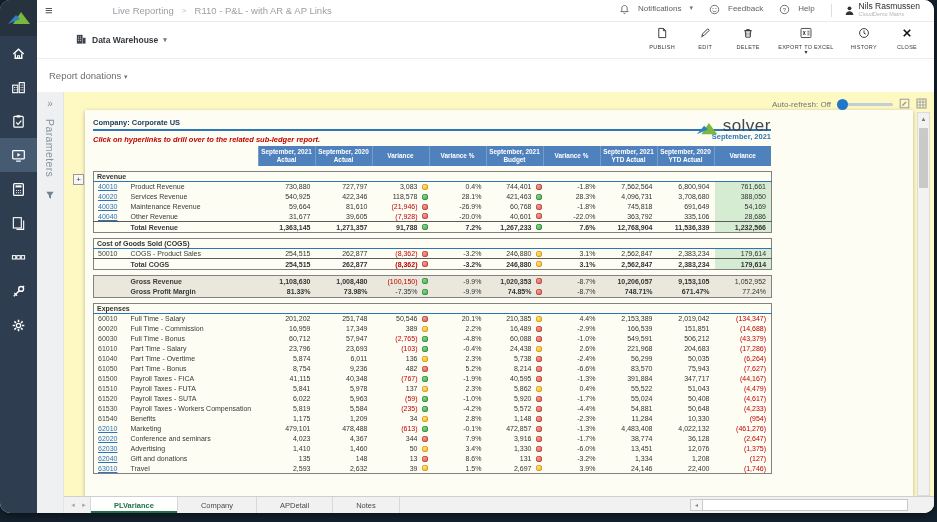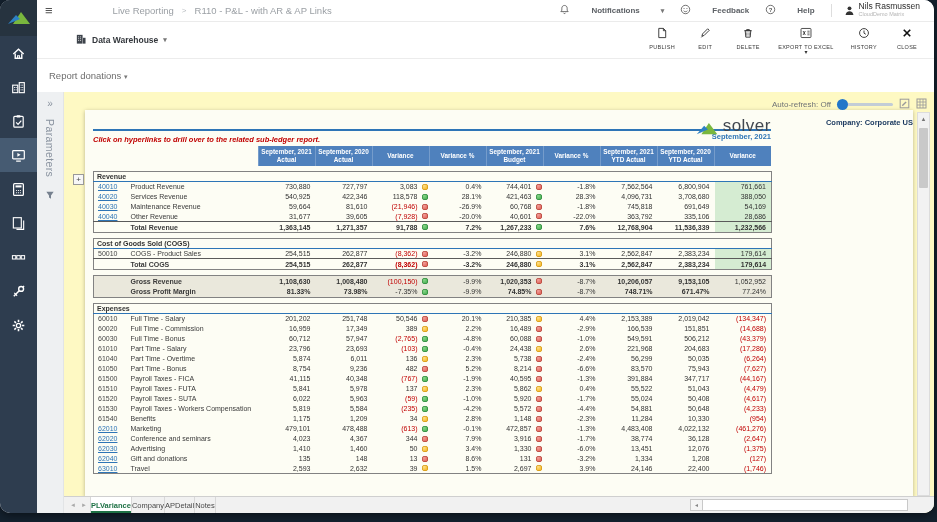--- a/index.html
+++ b/index.html
@@ -17,21 +17,21 @@
 
   
   .main { flex:1; display:flex; flex-direction:column; min-width:0; }
 
   .topbar { height:22px; background:#fff; border-bottom:1px solid #ebebeb; display:flex; align-items:center; padding:0 14px 0 8px; flex-shrink:0; }
   .hamburger { font-size:13px; color:#555; margin-right:14px; cursor:pointer; line-height:1; }
   .crumbs { display:flex; align-items:center; gap:8px; font-size:9.5px; color:#9a9fa4;padding-left:46px; }
   .crumb { cursor:pointer; }
   .crumb-sep { color:#b9bdc1; font-size:8px; }
   .top-right { margin-left:auto; display:flex; align-items:center; gap:16px; }
-  .menu-item { display:flex; align-items:center; gap:21px; font-size:8px; color:#5d6166; cursor:pointer;font-weight:bold; }
+  .menu-item { display:flex; align-items:flex-start; gap:8px; font-size:8px; color:#5d6166; cursor:pointer; }
   .menu-item svg { width:11px; height:11px; }
   .caret { font-size:7px; color:#777; }
   .top-divider { width:1px; height:13px; background:#ddd; }
   .user { display:flex; align-items:flex-start; gap:4px; cursor:pointer; }
   .user svg { width:11px; height:11px; margin-top:1px; }
   .user-name { font-size:8.5px; color:#2c2c2c; line-height:1.1; }
   .user-org { font-size:5.5px; color:#b5b5b5; line-height:1.2; }
 
   .toolbar { height:36px; display:flex; align-items:center; padding:0 14px 0 38px; flex-shrink:0; }
   .source { display:flex; align-items:center; gap:5px; font-size:8.5px; font-weight:bold; color:#34383d; cursor:pointer; }
@@ -68,21 +68,21 @@
   .vscroll { position:absolute; right:4px; top:20px; bottom:0; width:13px; background:#f2f2f2; border:1px solid #dcdcdc; }
   .vs-up { height:13px; text-align:center; font-size:6px; color:#777; line-height:13px; cursor:pointer; }
   .vs-thumb { position:absolute; top:15px; left:1px; right:1px; height:60px; background:#c9c9c9; border-radius:1px; cursor:pointer; }
 
   
   .page { position:absolute; left:21px; top:18px; width:828px; height:387px; background:#fdfdf4; box-shadow:0 1px 4px rgba(0,0,0,.28); padding:5px 0 0 8px; overflow:hidden; }
   .r-title { font-size:25px; font-weight:bold; color:#1d6bb4; letter-spacing:.3px; }
   .brand { position:absolute; top:6px; left:560px; width:126px; text-align:right; }
   .brand svg { width:26px; height:15px; vertical-align:bottom; margin-right:-2px; }
   .brand-word { font-size:17px; color:#41474f; letter-spacing:.5px; }
-  .company { font-size:7.5px; font-weight:bold; color:#17365d; margin-top:3px;text-align:right; }
+  .company { font-size:7.5px; font-weight:bold; color:#17365d; margin-top:3px; }
   .blue-rule { width:678px; border-top:2px solid #2e75b6; margin-top:2px; }
   .note-row { width:678px; display:flex; justify-content:space-between; align-items:flex-start; margin-top:1px; }
   .note { font-size:7.5px; font-weight:bold; font-style:italic; color:#c00000; padding-top:3px; }
   .period { font-size:7.5px; font-weight:bold; color:#2e75b6; }
 
   table { border-collapse:collapse; table-layout:fixed; width:678px; }
   .hdr { margin-top:2px; }
   .hdr th { background:#4f81bd; color:#fff; font-size:6.4px; font-weight:bold; text-align:center; vertical-align:middle; height:20px; line-height:1.3; padding:0 1px; border-left:1px solid rgba(255,255,255,.22); }
   .hdr .hd-spacer { background:transparent; border:none; }
   .sec { border:1px solid #828282; margin-top:5px; background:#fdfdf4; }
@@ -101,21 +101,21 @@
   .green-cell { background:#d5ecd2; }
   .dot { position:absolute; right:2px; top:50%; transform:translateY(-50%); width:6px; height:6px; border-radius:50%; }
   .dot.green  { background:radial-gradient(circle at 35% 30%, #8ad88a, #2e9e3e); box-shadow:inset 0 0 0 .5px #1d7a2d; }
   .dot.yellow { background:radial-gradient(circle at 35% 30%, #ffe08a, #f0a800); box-shadow:inset 0 0 0 .5px #c98a00; }
   .dot.red    { background:radial-gradient(circle at 35% 30%, #f3a09a, #d84a3f); box-shadow:inset 0 0 0 .5px #a53328; }
 
   
   .tabstrip { height:17px; background:#f1f1f1; border-top:1px solid #cfcfcf; display:flex; align-items:stretch; padding-left:26px; position:relative; flex-shrink:0; }
   .tab-arrows { position:absolute; left:6px; top:0; bottom:0; display:flex; align-items:center; gap:5px; font-size:6px; color:#a9a9a9; }
   .tab-arrows span { cursor:pointer; }
-  .tab { display:flex; align-items:center; padding:0 0; font-size:7.5px; color:#4a4a4a; border-right:1px solid #d8d8d8; cursor:pointer; }
+  .tab { display:flex; align-items:center; padding:0 23px; font-size:7.5px; color:#4a4a4a; border-right:1px solid #d8d8d8; cursor:pointer; }
   .tab:first-of-type { border-left:1px solid #d8d8d8; }
   .tab.active { background:#fff; color:#1e7145; font-weight:bold; box-shadow:inset 0 -2px 0 #1e7145; }
   .hscroll { position:absolute; right:26px; top:2px; height:12px; width:218px; display:flex; }
   .hs-btn { width:13px; background:#f5f5f5; border:1px solid #c9c9c9; font-size:5px; color:#888; display:flex; align-items:center; justify-content:center; cursor:pointer; }
   .hs-track { flex:1; background:#fff; border:1px solid #c9c9c9; border-left:none; cursor:pointer; }
 </style>
 </head>
 <body>
 
 <div class="window">

